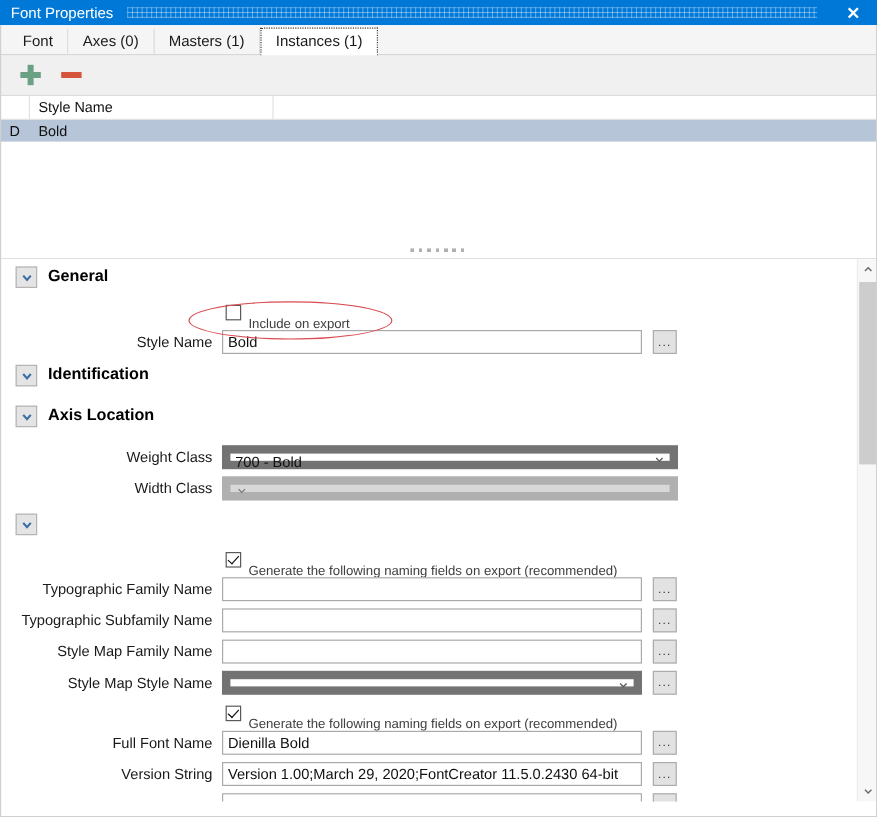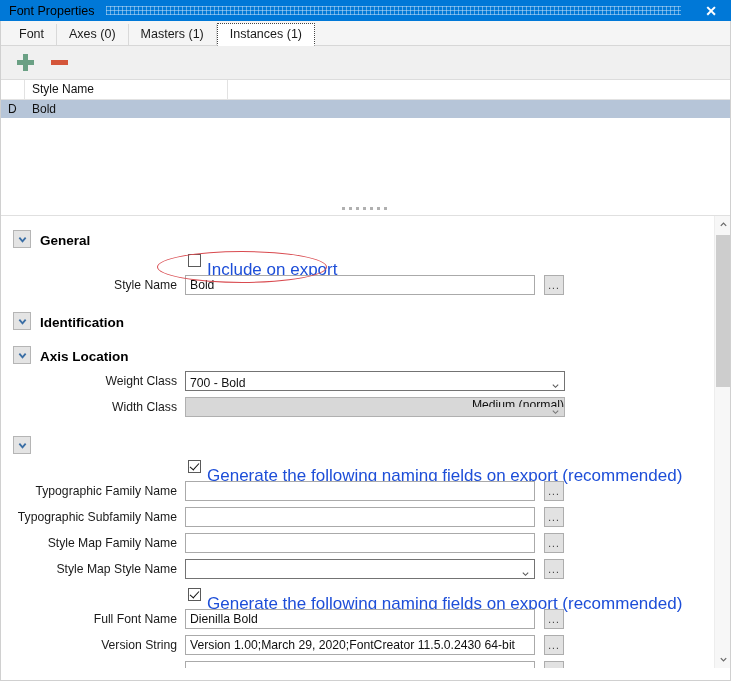--- a/index.html
+++ b/index.html
@@ -19,21 +19,21 @@
 
   
   .titlebar {
     height: 21px;
     background: #0078d7;
     display: flex;
     align-items: center;
     position: relative;
   }
   .titlebar-text {
-    color: #000000;
+    color: #ffffff;
     font-size: 12.5px;
     padding-left: 9px;
     white-space: nowrap;
   }
   .titlebar-grip {
     flex: 1;
     height: 9px;
     margin: 0 10px 0 12px;
     background-image:
       repeating-linear-gradient(to right, rgba(255,255,255,.55) 0 1px, transparent 1px 4px),
@@ -199,21 +199,21 @@
   .props {
     position: absolute;
     left: 0; top: 0;
     width: 714px;
     padding-top: 6px;
     box-sizing: border-box;
   }
 
   .section-head {
     display: flex;
-    align-items: flex-end;
+    align-items: flex-start;
     height: 26px;
     padding-left: 13px;
   }
   .expander {
     width: 18px;
     height: 18px;
     background: #e4e4e4;
     border: 1px solid #b5b5b5;
     box-sizing: border-box;
     display: flex;
@@ -260,25 +260,25 @@
     line-height: 18px;
     padding-left: 4px;
     color: #111;
     white-space: nowrap;
     overflow: hidden;
     flex: 0 0 auto;
   }
   .combo {
     width: 380px;
     height: 20px;
-    border: 1px solid #737373;
-    background: #ffffff;
-    box-sizing: border-box;
-    display: flex;
-    align-items: flex-end;
+    border: 7px solid #737373;
+    background: #ffffff;
+    box-sizing: border-box;
+    display: flex;
+    align-items: flex-start;
     flex: 0 0 auto;
   }
   .combo.disabled { background: #d8d8d8; border-color: #b0b0b0; flex-direction: column; }
   .combo-text {
     flex: 1;
     font-size: 12.2px;
     padding-left: 4px;
     color: #111;
     white-space: nowrap;
     overflow: hidden;
@@ -324,22 +324,22 @@
   .checkbox.checked::after {
     content: "";
     position: absolute;
     left: 3px; top: 0px;
     width: 4px; height: 8px;
     border: solid #111;
     border-width: 0 1.6px 1.6px 0;
     transform: rotate(42deg);
   }
   .check-label {
-    font-size: 17px;
-    color: #1d4ed8;
+    font-size: 11px;
+    color: #404040;
     white-space: nowrap;
     margin-top: 20px;
   }
 
   
   .annot-ellipse {
     position: absolute;
     border: 1.6px solid #d94b50;
     border-radius: 50%;
     pointer-events: none;

